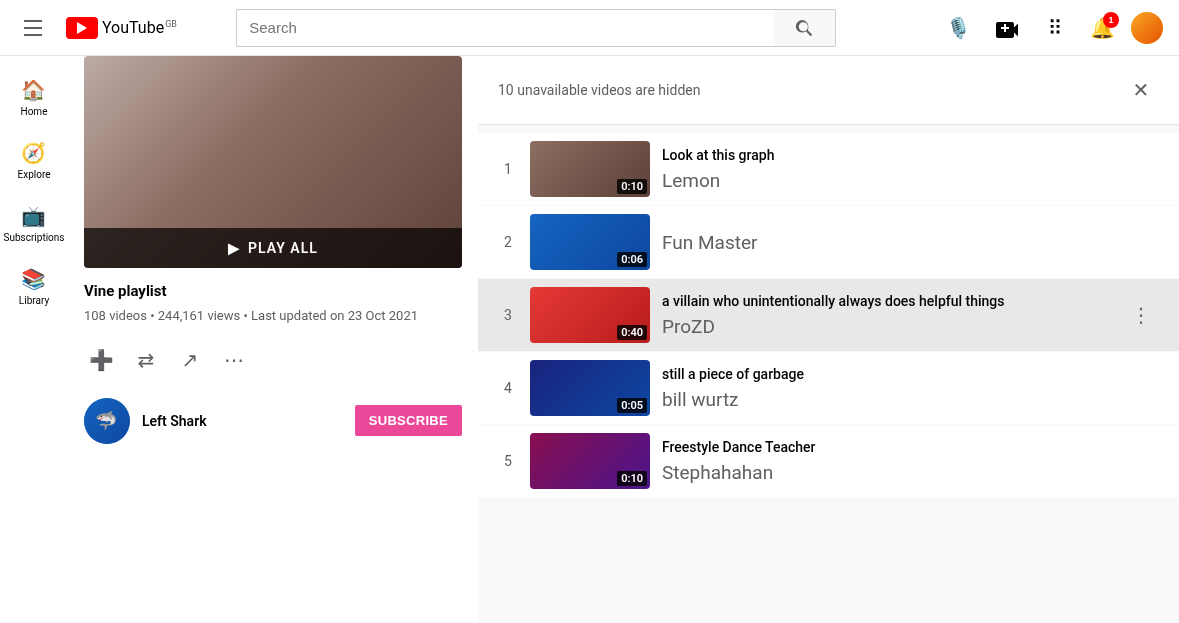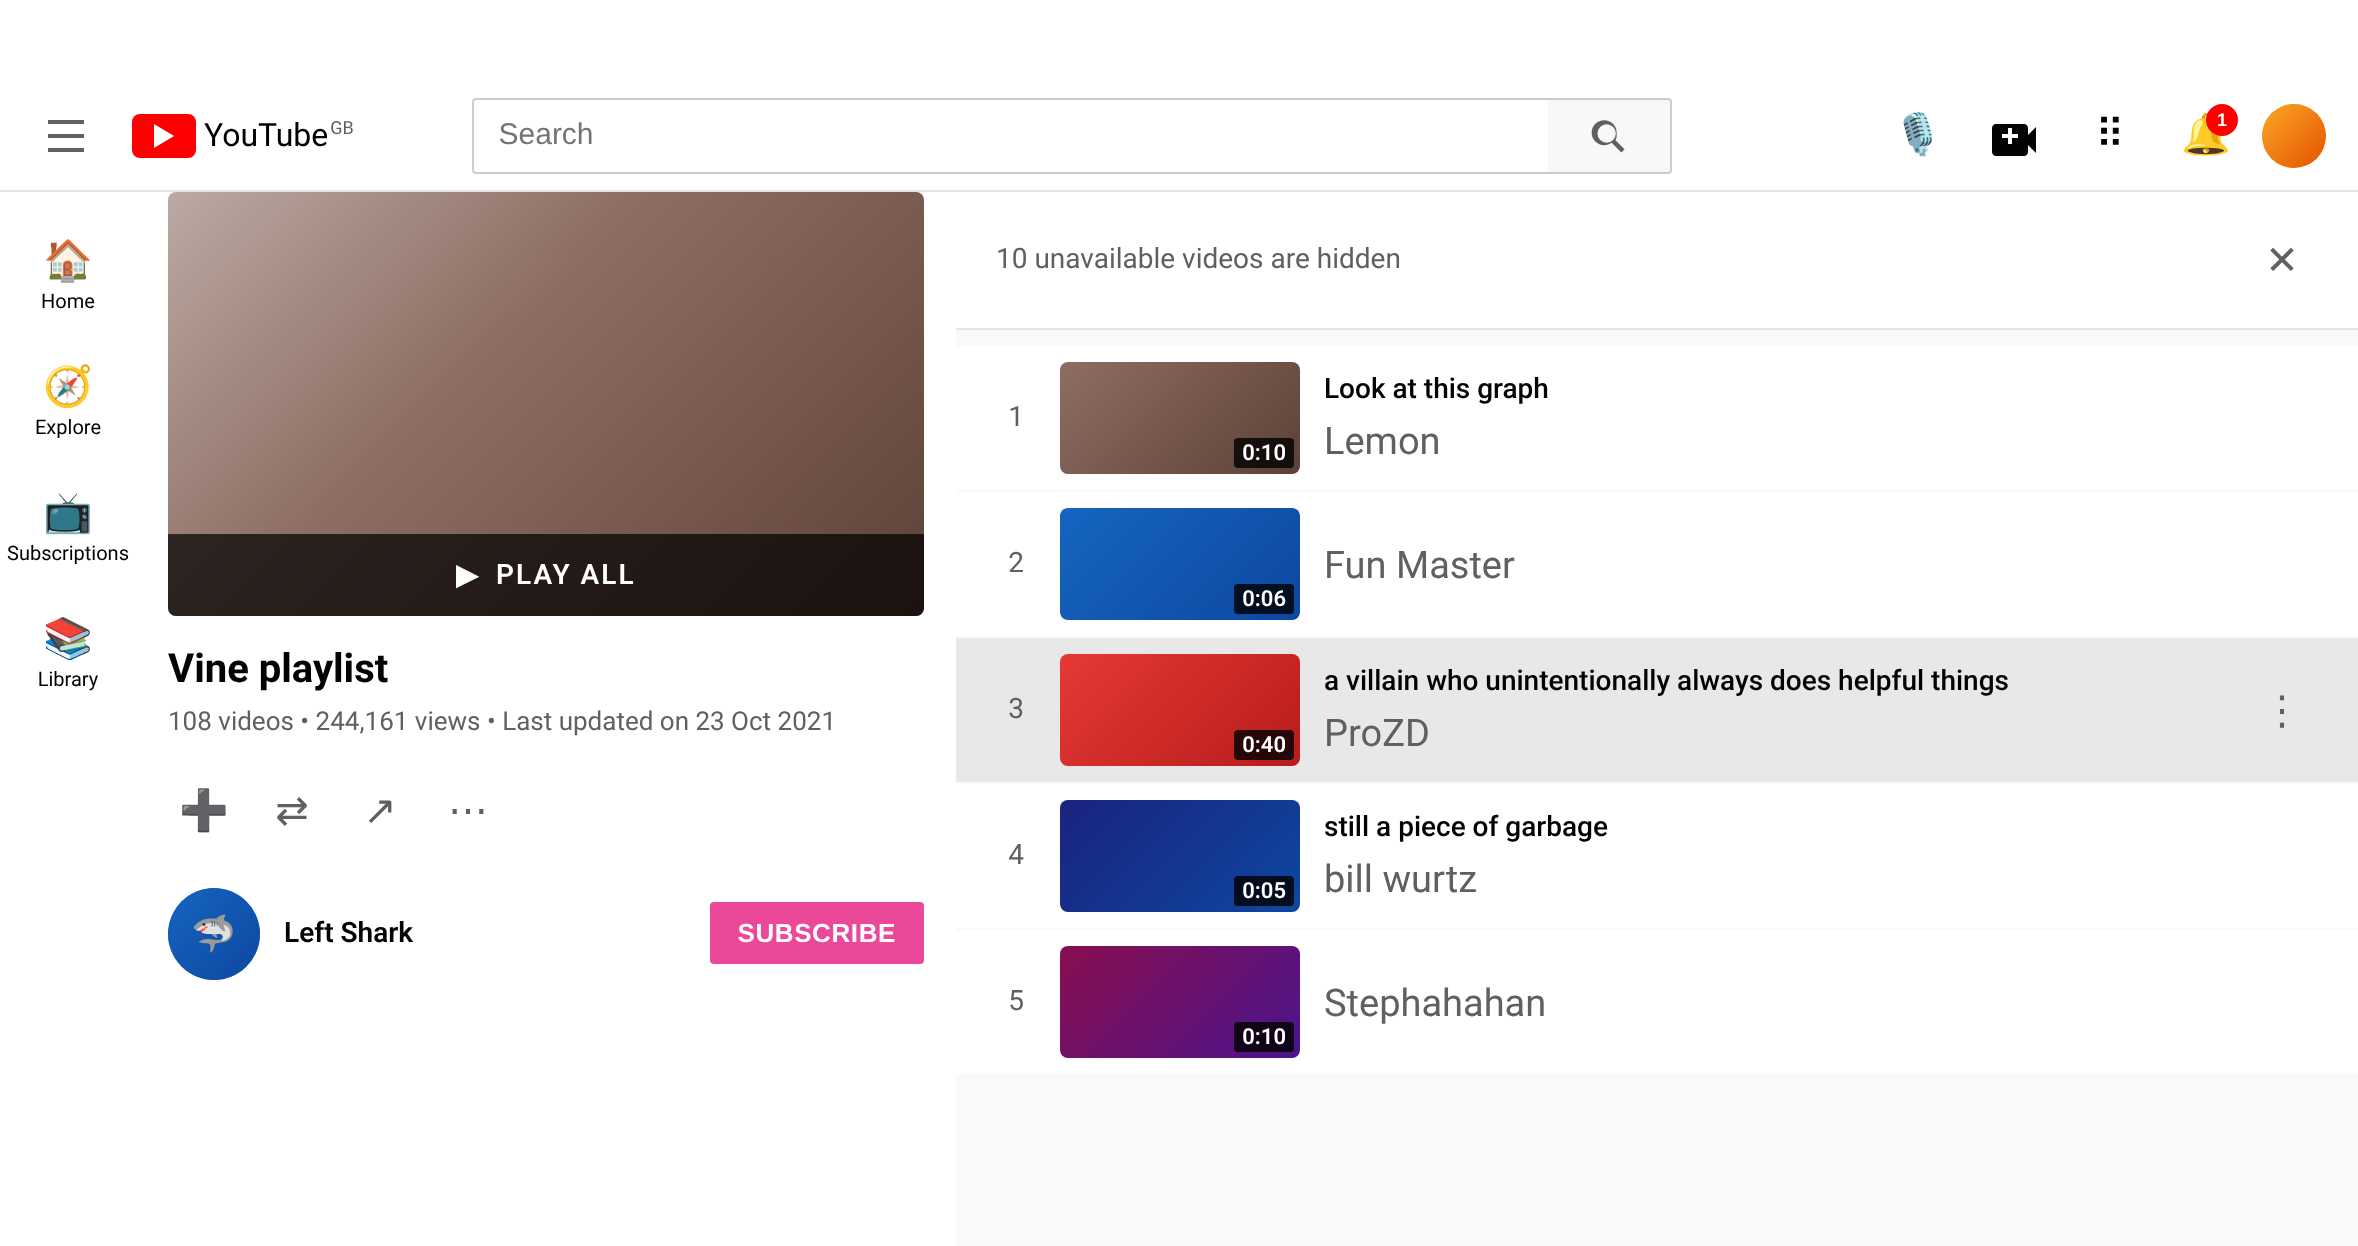--- a/index.html
+++ b/index.html
@@ -1,21 +1,21 @@
 <!DOCTYPE html>
 <html><head>
   <meta charset="utf-8">
   <style>
     * { margin: 0; padding: 0; box-sizing: border-box; }
     body { font-family: Roboto, Arial, sans-serif; background: #fff; width: 1179px; height: 623px; overflow: hidden; display: flex; flex-direction: column; }
 
     
     .header {
       display: flex; align-items: center; padding: 12px 16px; height: 56px;
-      border-bottom: 1px solid #e5e5e5; flex-shrink: 0; gap: 16px; margin-top: 40px;
+      border-bottom: 1px solid #e5e5e5; flex-shrink: 0; gap: 16px;
     }
     .header-left { display: flex; align-items: center; gap: 16px; }
     .hamburger { cursor: pointer; display: flex; flex-direction: column; gap: 5px; padding: 8px; }
     .hamburger span { display: block; width: 18px; height: 2px; background: #606060; }
     .logo { display: flex; align-items: center; gap: 4px; cursor: pointer; }
     .logo-icon { background: #ff0000; border-radius: 4px; width: 32px; height: 22px; display: flex; align-items: center; justify-content: center; }
     .logo-icon::after { content: ''; border-left: 10px solid #fff; border-top: 6px solid transparent; border-bottom: 6px solid transparent; }
     .logo-country { font-size: 9px; color: #606060; vertical-align: super; margin-left: 1px; }
     .search-bar { flex: 1; display: flex; max-width: 600px; margin: 0 auto; }
     .search-input { flex: 1; height: 38px; border: 1px solid #ccc; border-right: none; border-radius: 2px 0 0 2px; padding: 0 12px; font-size: 15px; outline: none; color: #111; }
@@ -33,21 +33,21 @@
     
     .sidebar { width: 68px; flex-shrink: 0; display: flex; flex-direction: column; align-items: center; padding-top: 12px; gap: 4px; border-right: none; }
     .sidebar-item { display: flex; flex-direction: column; align-items: center; gap: 4px; padding: 10px 0; width: 68px; cursor: pointer; border-radius: 10px; }
     .sidebar-icon { font-size: 20px; color: #030303; }
     .sidebar-label { font-size: 10px; color: #030303; text-align: center; }
 
     
     .left-panel { width: 410px; flex-shrink: 0; padding: 0 16px 16px 16px; overflow-y: auto; background: #fff; }
     .playlist-hero { width: 378px; height: 212px; background: #333; border-radius: 4px; overflow: hidden; position: relative; cursor: pointer; }
     .play-all-overlay { position: absolute; bottom: 0; left: 0; right: 0; background: rgba(0,0,0,0.7); color: #fff; text-align: center; padding: 12px; font-size: 14px; font-weight: 600; letter-spacing: 1px; display: flex; align-items: center; justify-content: center; gap: 8px; }
-    .playlist-title { font-size: 20px; font-weight: 700; color: #030303; margin-top: 14px; margin-bottom: 6px; }
+    .playlist-title { font-size: 15px; font-weight: 700; color: #030303; margin-top: 14px; margin-bottom: 6px; }
     .playlist-meta { font-size: 13px; color: #606060; line-height: 1.5; margin-bottom: 16px; }
     .playlist-actions { display: flex; align-items: center; gap: 8px; margin-bottom: 20px; }
     .action-btn { background: none; border: none; cursor: pointer; color: #606060; font-size: 20px; width: 36px; height: 36px; display: flex; align-items: center; justify-content: center; border-radius: 50%; }
     .channel-row { display: flex; align-items: center; gap: 12px; }
     .channel-avatar { width: 46px; height: 46px; border-radius: 50%; overflow: hidden; background: #1565c0; flex-shrink: 0; }
     .channel-name { font-size: 14px; font-weight: 600; color: #030303; flex: 1; }
     .subscribe-btn { background: #ec4899; color: #fff; border: none; border-radius: 2px; padding: 8px 14px; font-size: 13px; font-weight: 700; cursor: pointer; letter-spacing: 0.3px; }
 
     
     .right-panel { flex: 1; overflow-y: auto; background: #f9f9f9; }
@@ -219,19 +219,20 @@
         <div class="video-channel">bill wurtz</div>
       </div>
       <button class="more-btn">⋮</button>
     </div>
         <div class="video-item">
       <div class="video-number">5</div>
       <div class="video-thumb thumb-5">
         <div class="thumb-duration">0:10</div>
       </div>
       <div class="video-info">
+        <div class="video-title">Freestyle Dance Teacher</div>
         <div class="video-channel">Stephahahan</div>
       </div>
       <button class="more-btn">⋮</button>
     </div>
       </div>
   </div>
 </div>
 
 </body></html>

